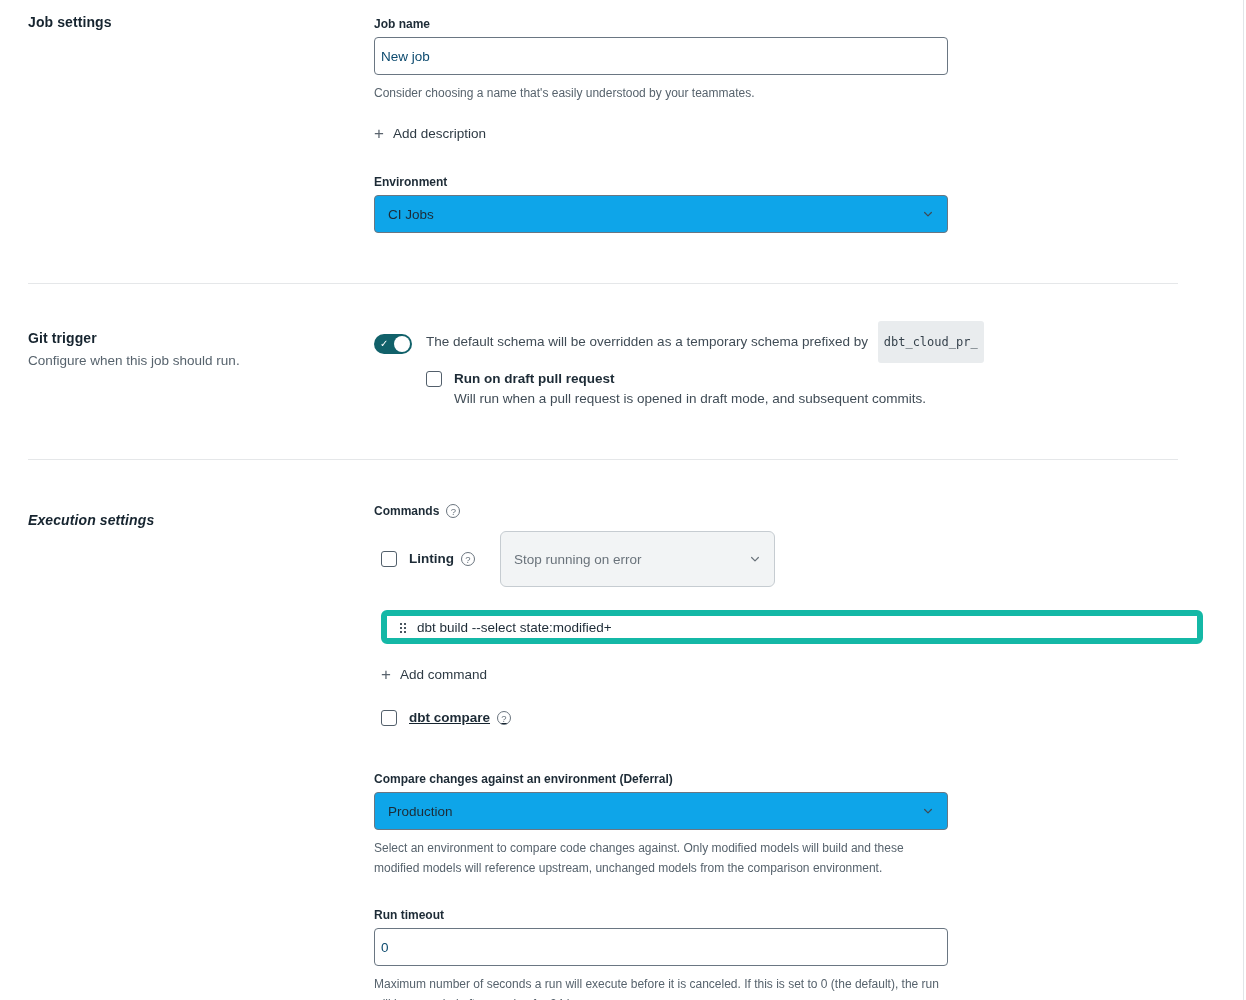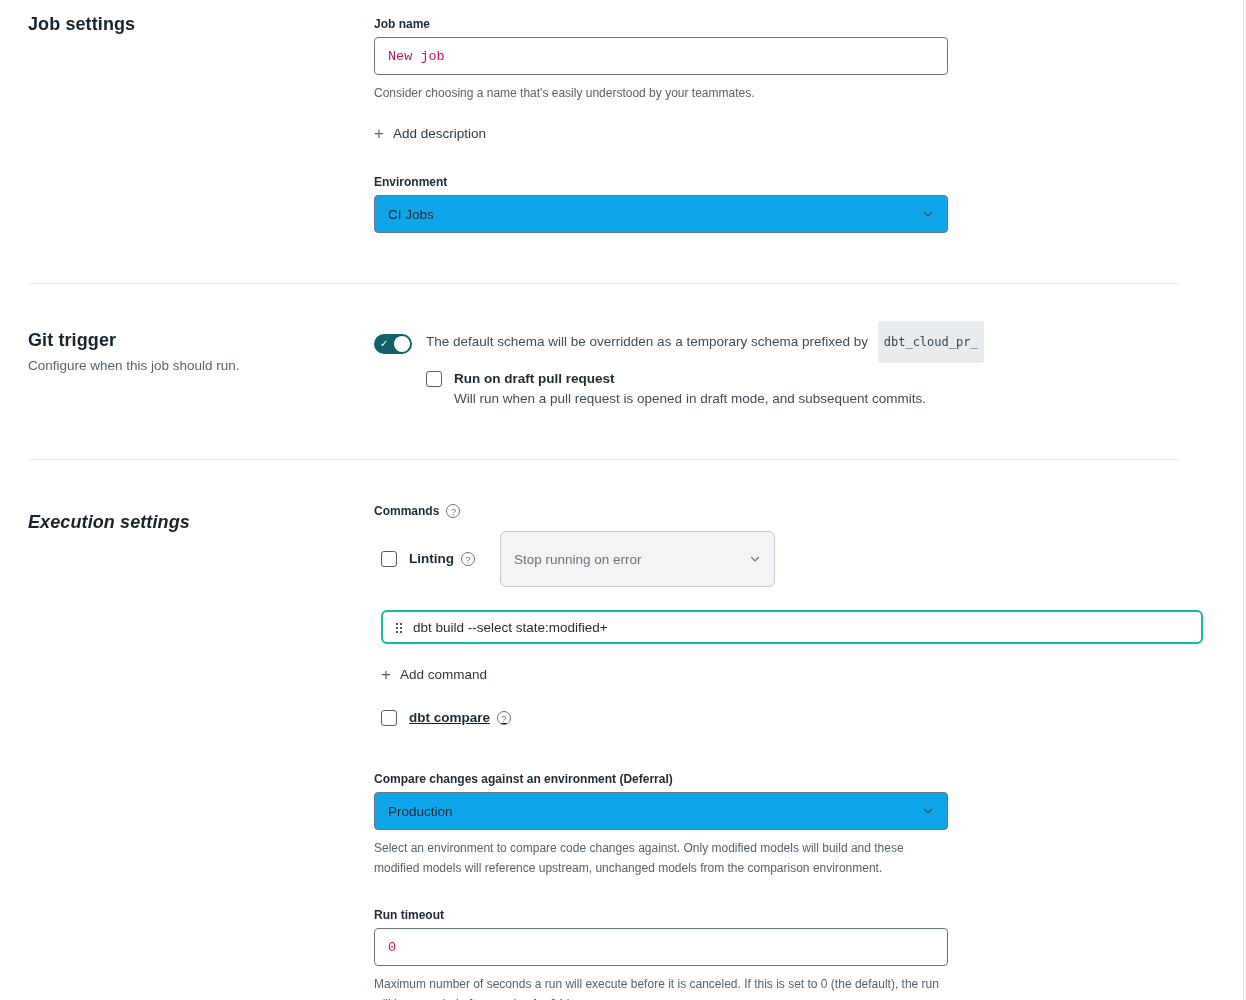--- a/index.html
+++ b/index.html
@@ -7,29 +7,29 @@
   body {
     width: 1246px; height: 1000px; position: relative;
     font-family: "Liberation Sans", sans-serif;
     color: #16242f; overflow: hidden;
   }
   .right-edge { position:absolute; top:0; left:1243px; width:1px; height:1000px; background:#e2e5e8; }
   .page { padding: 0 34px 0 28px; width: 1212px; }
   .section { display:flex; }
   .col-left { width: 346px; flex-shrink:0; }
   .col-right { flex:1; }
-  h2.section-title { font-size:18px; font-weight:700; color:#16242f; letter-spacing:.1px; }
+  h2.section-title { font-size:14px; font-weight:700; color:#16242f; letter-spacing:.1px; }
   .section-subtitle { font-size:13.5px; color:#57636d; margin-top:7px; }
   .divider { border:none; border-top:1px solid #e5e7e9; }
 
   .field-label { display:block; font-size:12px; font-weight:700; color:#1d2b36; }
   .w574 { width:574px; }
   .text-input {
-    display:block; margin-top:6px; height:38px; padding:0 13px;
-    font-family:Liberation Mono, monospace; font-size:13.5px; color:#be185d;
+    display:block; margin-top:6px; height:38px; padding:0 6px;
+    font-family:Liberation Sans, sans-serif; font-size:13.5px; color:#0c4a6e;
     border:1px solid #6a7682; border-radius:4px; background:#fff; outline:none;
   }
   .helper { font-size:12px; color:#57636d; line-height:20px; margin-top:8px; }
 
   .link-btn {
     display:inline-flex; align-items:center; gap:9px; background:none; border:none;
     font-family:"Liberation Sans",sans-serif; font-size:13.5px; color:#2e3a44; cursor:pointer; padding:0;
   }
   .plus-icon::before { content:"+"; font-size:17px; font-weight:400; color:#5a646e; line-height:1; }
 
@@ -73,21 +73,21 @@
     font-size:9.5px; display:inline-flex; align-items:center; justify-content:center; flex-shrink:0;
   }
   .help-icon::before { content:"?"; }
 
   .indent7 { margin-left:7px; }
   .linting-row { display:flex; align-items:center; gap:12px; margin-top:13px; }
   .linting-row .lint-label-wrap { display:flex; align-items:center; gap:7px; margin-right:13px; }
   .linting-select { width:275px; height:56px; margin-top:0; }
 
   .command-row {
-    margin-top:23px; width:822px; height:34px; border:2px solid #14b8a6; border-radius:6px;
+    margin-top:23px; width:822px; height:34px; border:6px solid #14b8a6; border-radius:6px;
     display:flex; align-items:center; padding:0 12px; gap:11px; background:#fff;
   }
   .drag-handle {
     width:7px; height:11px; flex-shrink:0; cursor:grab;
     background-image: radial-gradient(circle, #4a555f 1.1px, transparent 1.3px);
     background-size: 4px 4px; background-position: 0 0;
   }
   .command-text { font-size:13.5px; color:#1d2b36; } .mt22 { margin-top:22px; } .mt24 { margin-top:24px;text-decoration:underline; }
   .mt30 { margin-top:30px; } .mt32 { margin-top:32px; } .mt44 { margin-top:44px; }
 

